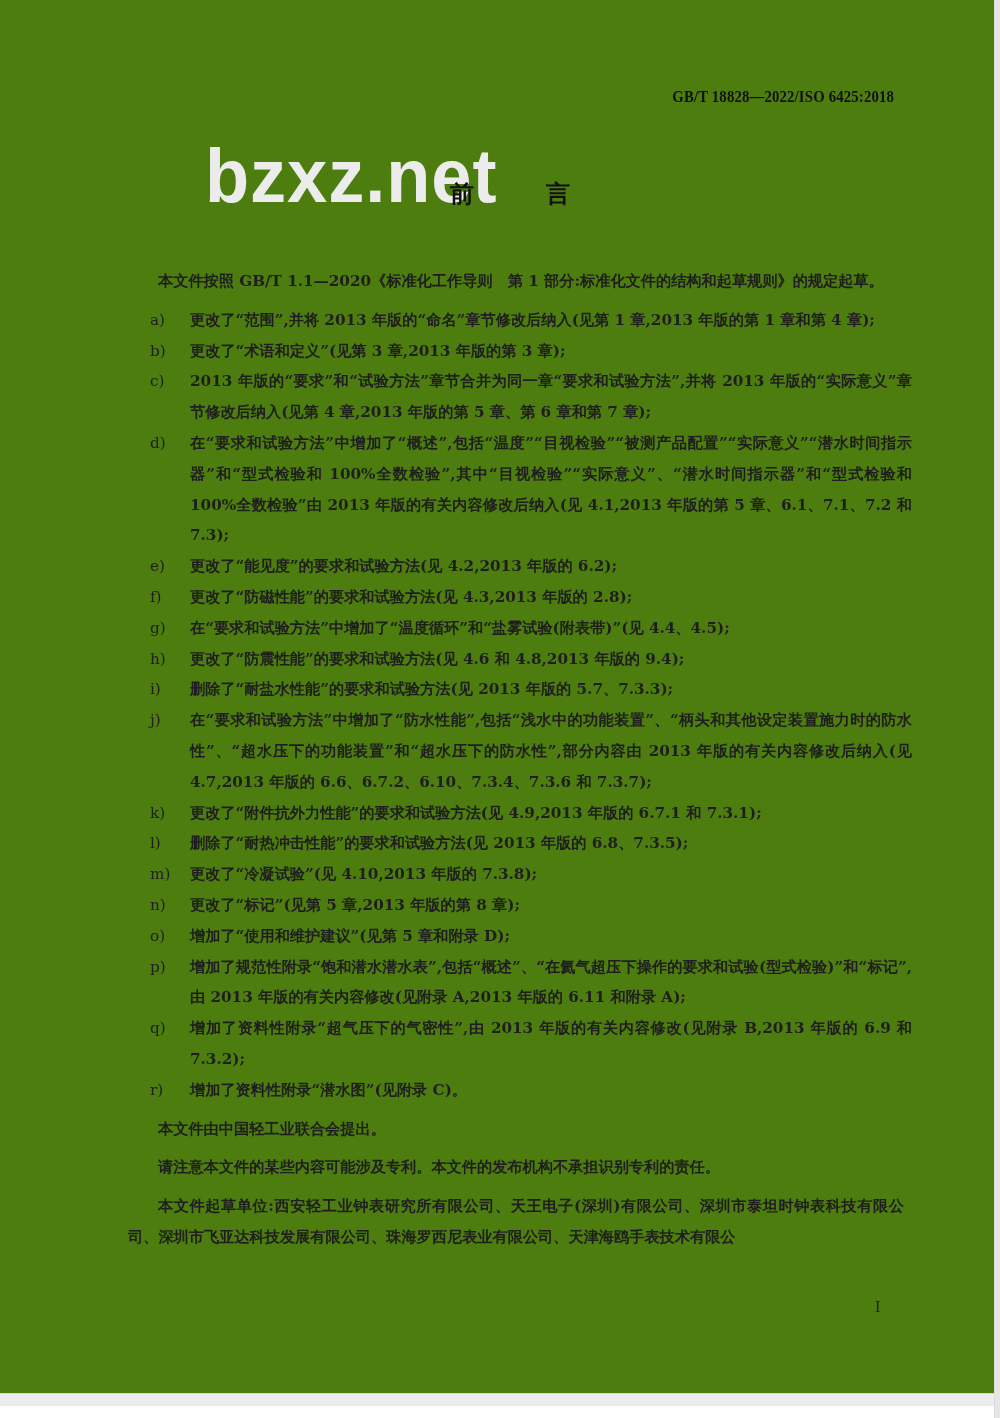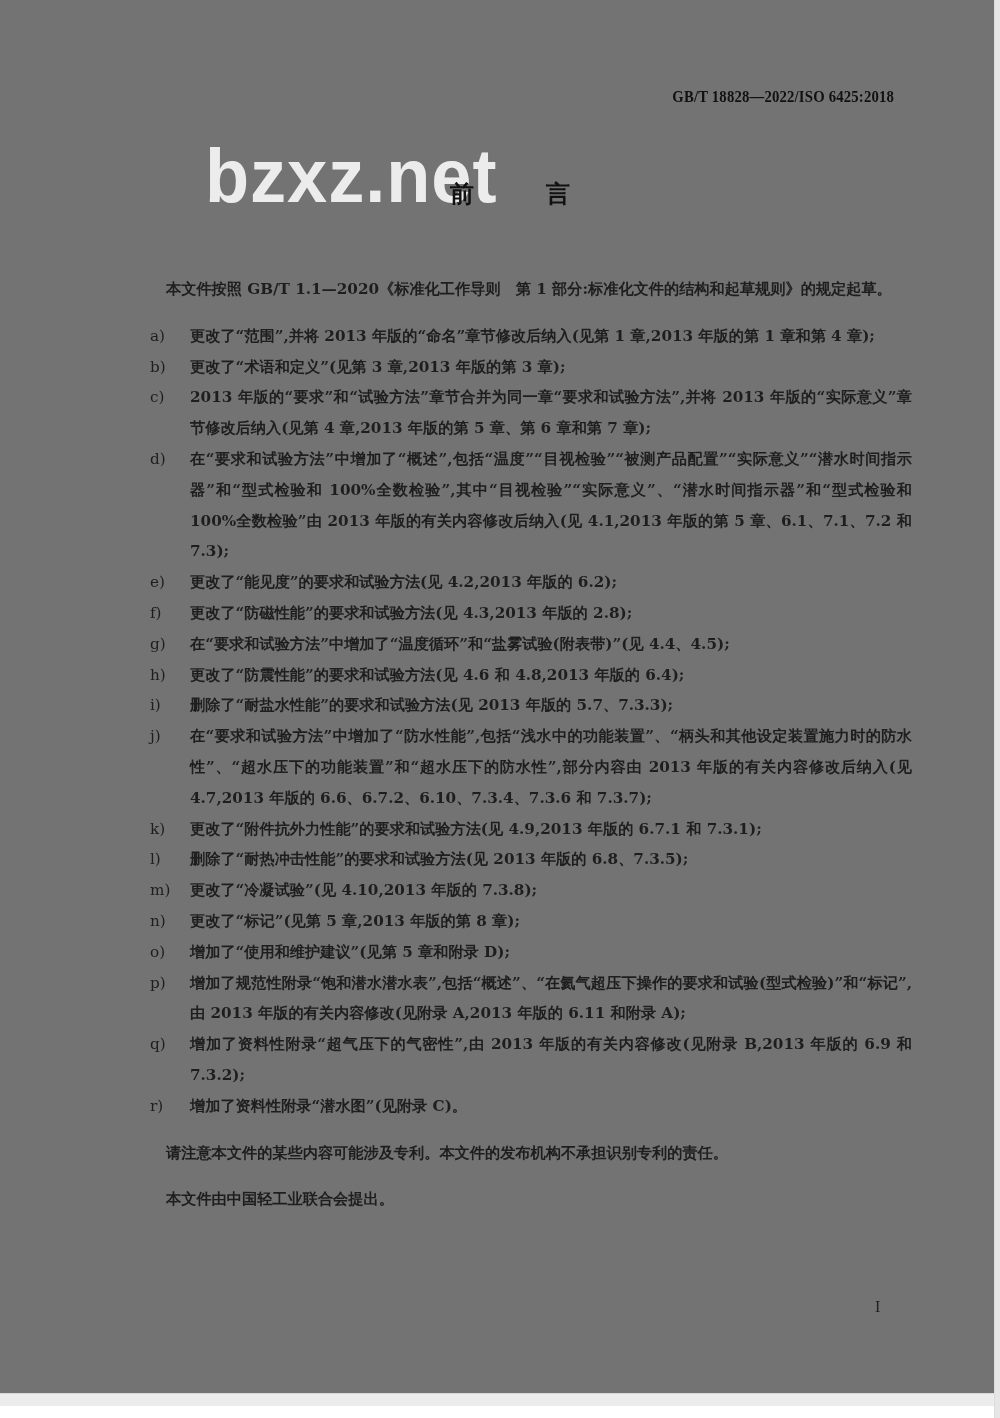--- a/index.html
+++ b/index.html
@@ -4,21 +4,21 @@
 <style>
   html, body { margin:0; padding:0; }
   body {
     width:1000px; height:1418px; overflow:hidden; position:relative;
     background:#ffffff;
     font-family: "DejaVu Serif", "Liberation Serif", serif;
     color:#1a1a1a;
   }
   .page {
     position:absolute; left:0; top:0; width:994px; height:1393px;
-    background:#737373;
+    background:#4d7c0f;
   }
   .right-edge {
     position:absolute; left:994px; top:0; width:6px; height:1418px;
     background:#e6e6e6; border-left:1px solid #dcdcdc;
   }
   .page-gap {
     position:absolute; left:0; top:1393px; width:994px; height:12px;
     background:#ececec; border-top:1px solid #d8d8d8; border-bottom:1px solid #d8d8d8;
   }
   .next-page {
@@ -38,21 +38,21 @@
   }
   .title {
     position:absolute; left:450px; top:178px; width:120px;
     font-family:"DejaVu Sans", sans-serif; font-weight:bold; font-size:24px;
     display:flex; justify-content:space-between; color:#111;
   }
   .body-text {
     position:absolute; left:120px; top:258px; width:792px;
     font-size:15.2px; line-height:30.8px; font-weight:bold; color:#1e1e1e;
   }
-  .para { text-indent:30px; margin:16px; text-align:justify; }
+  .para { text-indent:30px; margin:8px; text-align:justify; }
   .list-item { display:flex; margin:0; }
   .list-item .marker { width:40px; flex:none; padding-left:30px; box-sizing:content-box; font-weight:normal; }
   .list-item .text { flex:1; text-align:justify; }
   .page-num {
     position:absolute; left:875px; top:1298px; font-size:16px; color:#222;
     font-family:"Liberation Serif", serif;
   }
 </style>
 </head>
 <body>
@@ -92,21 +92,21 @@
       <div class="list-item">
           <span class="marker">f)</span>
           <span class="text">更改了“防磁性能”的要求和试验方法(见 4.3,2013 年版的 2.8);</span>
         </div>
       <div class="list-item">
           <span class="marker">g)</span>
           <span class="text">在“要求和试验方法”中增加了“温度循环”和“盐雾试验(附表带)”(见 4.4、4.5);</span>
         </div>
       <div class="list-item">
           <span class="marker">h)</span>
-          <span class="text">更改了“防震性能”的要求和试验方法(见 4.6 和 4.8,2013 年版的 6.4);</span>
+          <span class="text">更改了“防震性能”的要求和试验方法(见 4.6 和 4.8,2013 年版的 9.4);</span>
         </div>
       <div class="list-item">
           <span class="marker">i)</span>
           <span class="text">删除了“耐盐水性能”的要求和试验方法(见 2013 年版的 5.7、7.3.3);</span>
         </div>
       <div class="list-item">
           <span class="marker">j)</span>
           <span class="text">在“要求和试验方法”中增加了“防水性能”,包括“浅水中的功能装置”、“柄头和其他设定装置施力时的防水性”、“超水压下的功能装置”和“超水压下的防水性”,部分内容由 2013 年版的有关内容修改后纳入(见 4.7,2013 年版的 6.6、6.7.2、6.10、7.3.4、7.3.6 和 7.3.7);</span>
         </div>
       <div class="list-item">
@@ -136,22 +136,23 @@
       <div class="list-item">
           <span class="marker">q)</span>
           <span class="text">增加了资料性附录“超气压下的气密性”,由 2013 年版的有关内容修改(见附录 B,2013 年版的 6.9 和 7.3.2);</span>
         </div>
       <div class="list-item">
           <span class="marker">r)</span>
           <span class="text">增加了资料性附录“潜水图”(见附录 C)。</span>
         </div>
     </div>
 
+    <p class="para">本文件由中国轻工业联合会提出。</p>
     <p class="para">请注意本文件的某些内容可能涉及专利。本文件的发布机构不承担识别专利的责任。</p>
-    <p class="para">本文件由中国轻工业联合会提出。</p>
+    <p class="para">本文件起草单位:西安轻工业钟表研究所有限公司、天王电子(深圳)有限公司、深圳市泰坦时钟表科技有限公司、深圳市飞亚达科技发展有限公司、珠海罗西尼表业有限公司、天津海鸥手表技术有限公</p>
   </div>
 
   <div class="page-num">I</div>
 </div>
 
 <div class="page-gap"></div>
 <div class="next-page"></div>
 <div class="right-edge"></div>
 
 </body></html>

